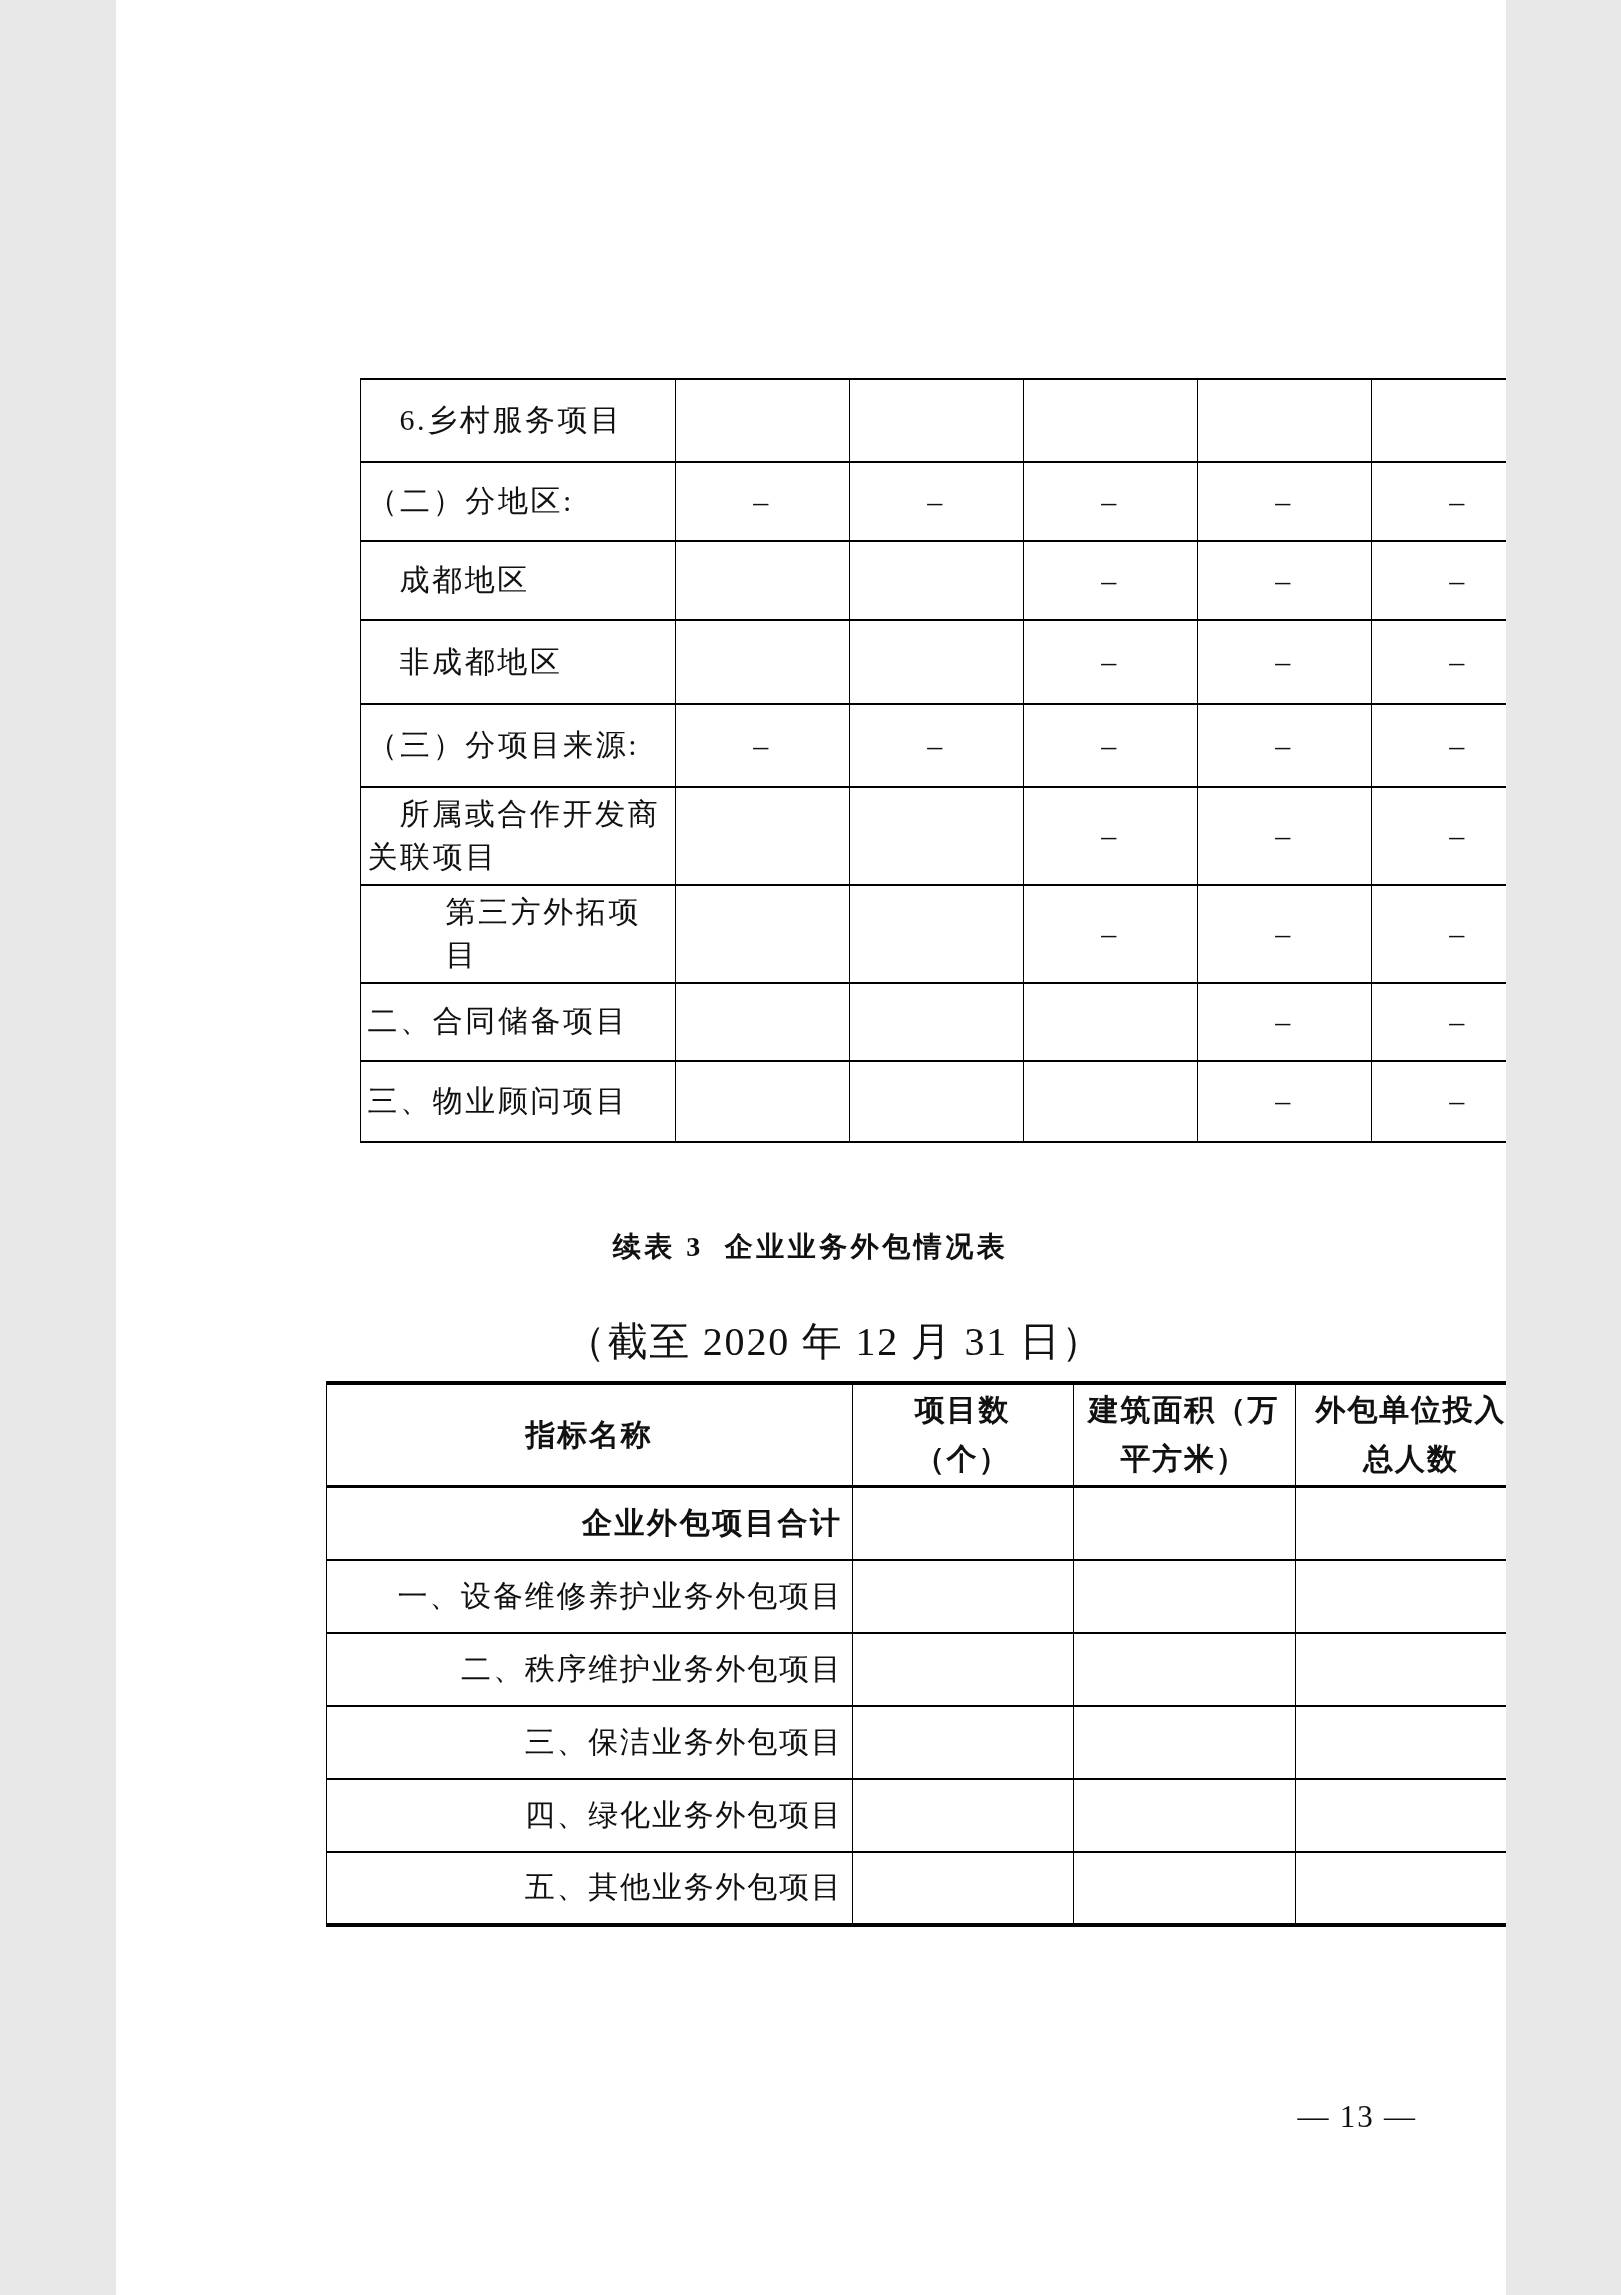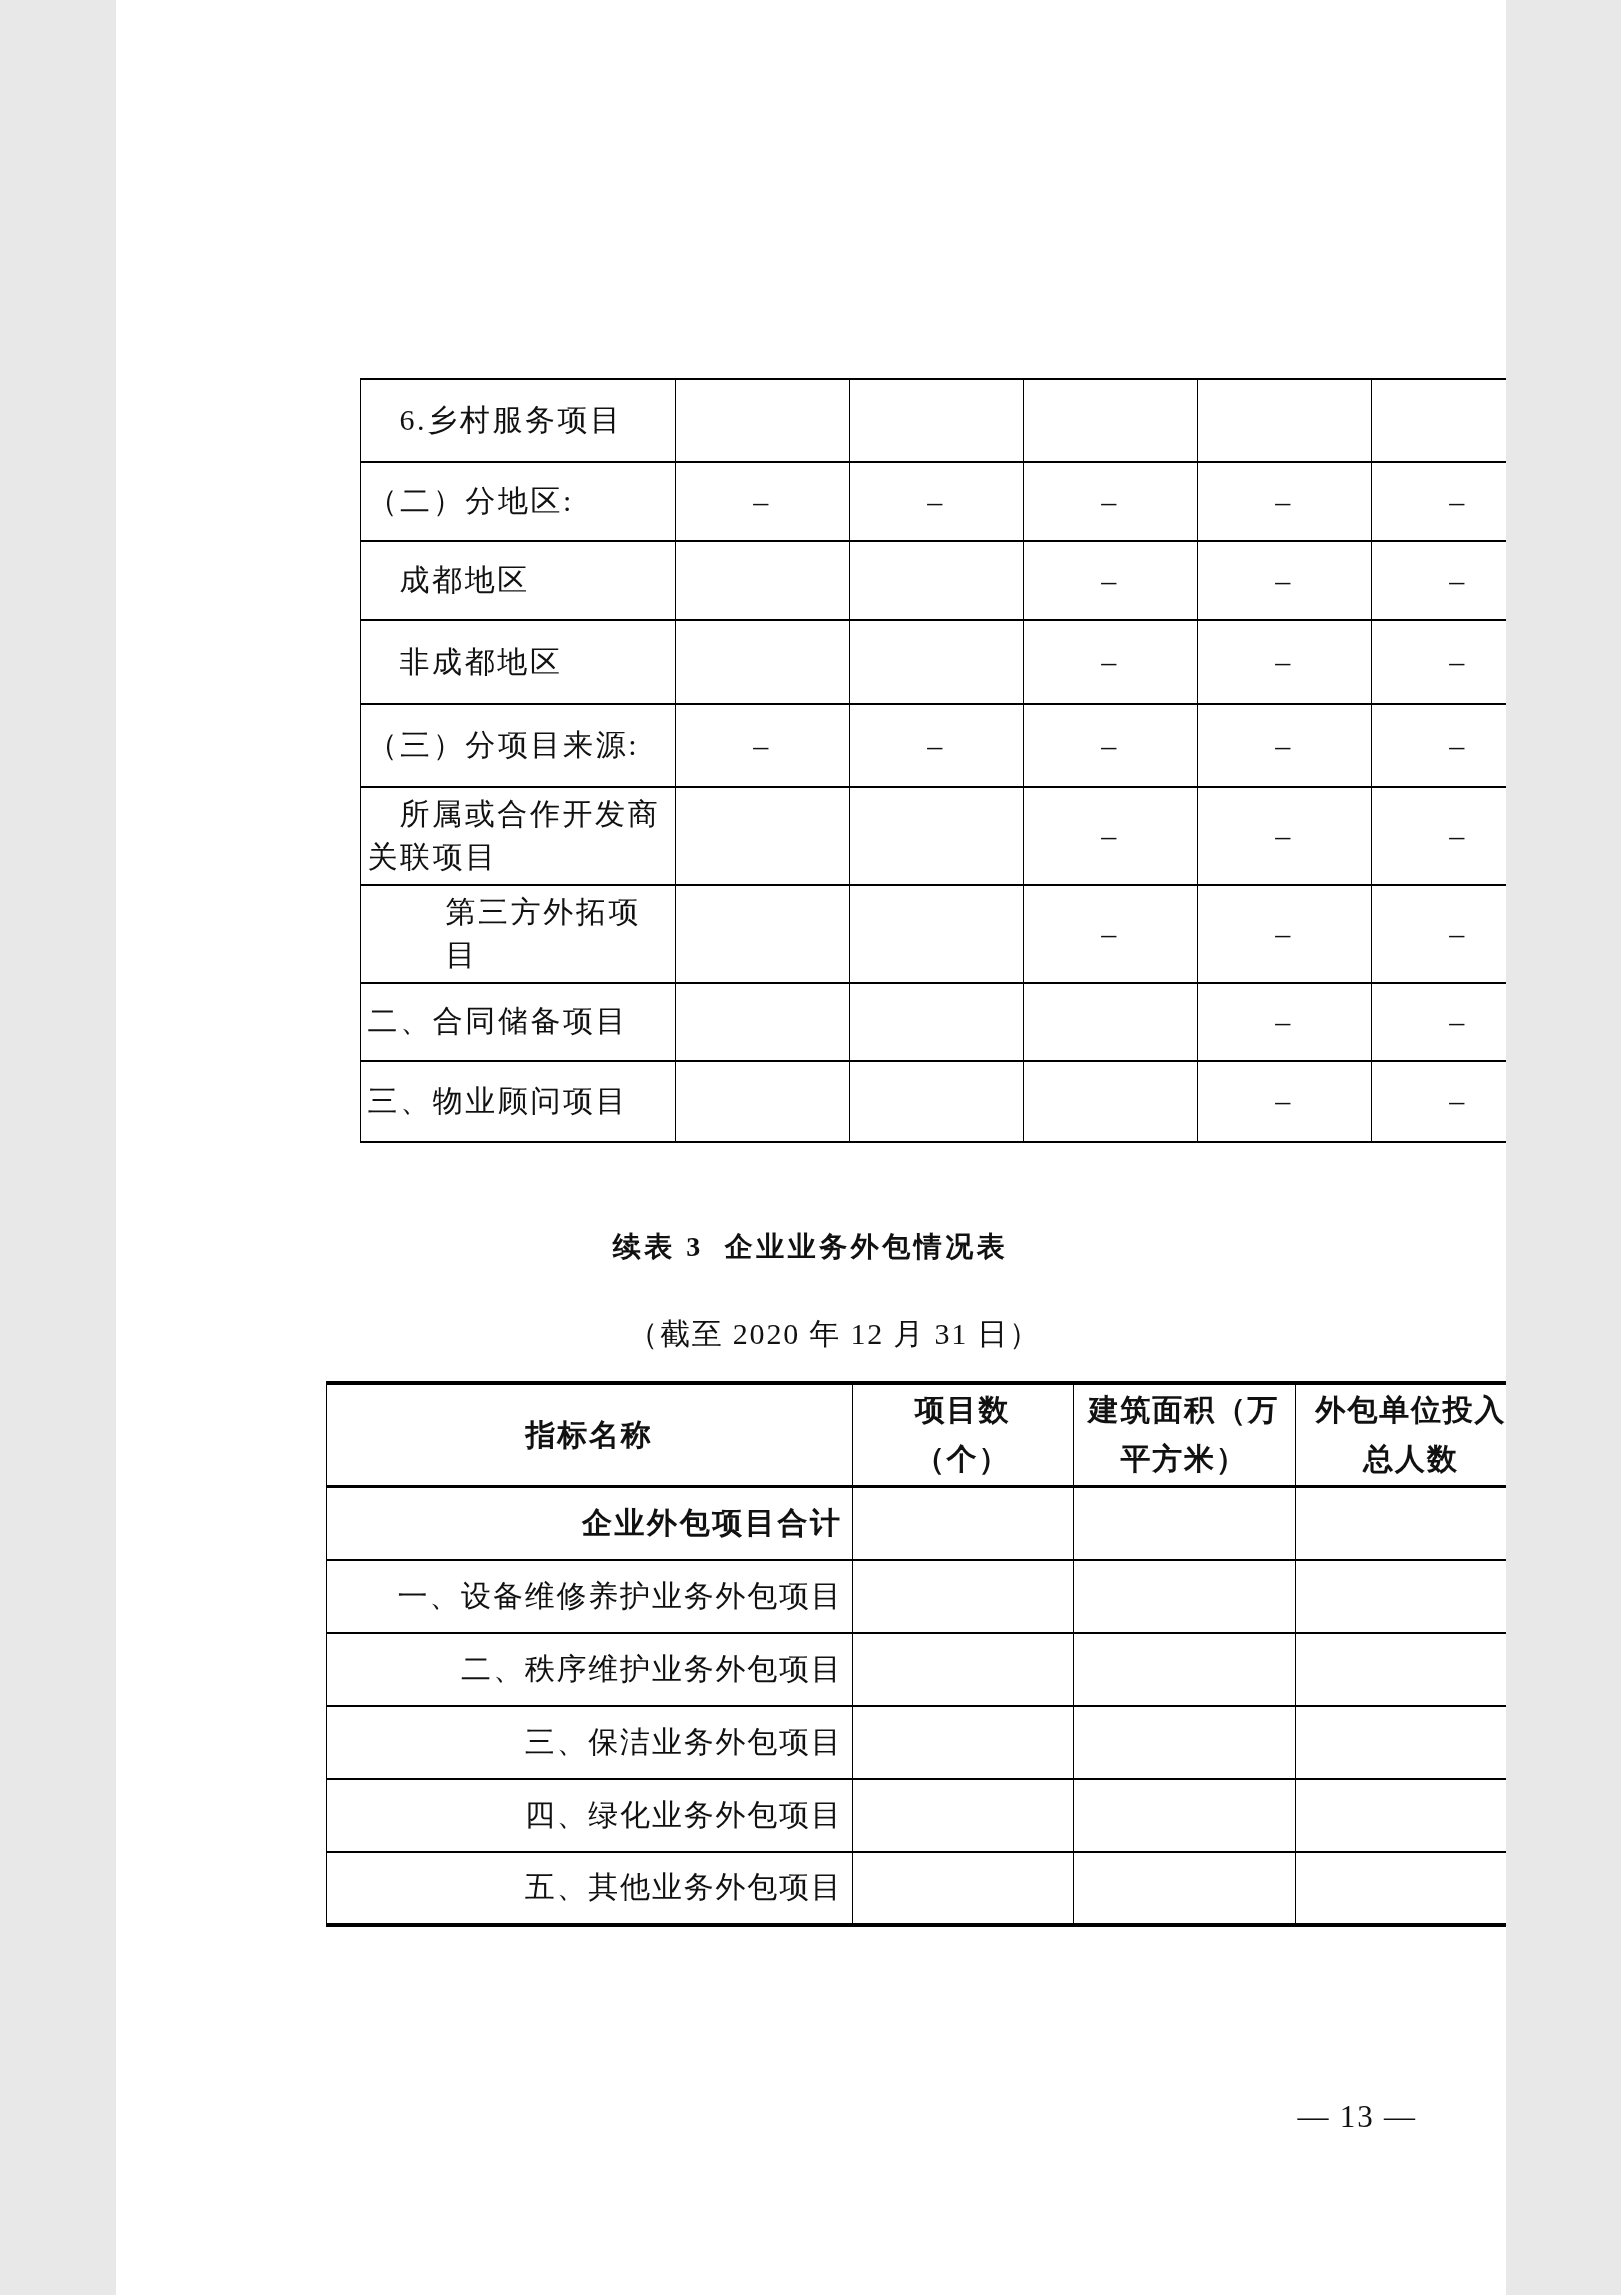--- a/index.html
+++ b/index.html
@@ -55,21 +55,21 @@
     font-size: 28px;
     font-weight: bold;
     letter-spacing: 3.5px;
     white-space: pre;
   }
   .sec-subtitle {
     position: absolute;
     left: 0; right: 0;
     top: 1314px;
     text-align: center;
-    font-size: 30px;
+    font-size: 40px;
     letter-spacing: 1.8px;
     white-space: pre;
     padding-left: 48px;
   }
 
   
   #t2 { left: 210px; top: 1381px; width: 1201px;
         border-top: 4.4px solid #000; border-bottom: 4.4px solid #000; }
   #t2 th, #t2 td {
     border: 1.8px solid #000;

